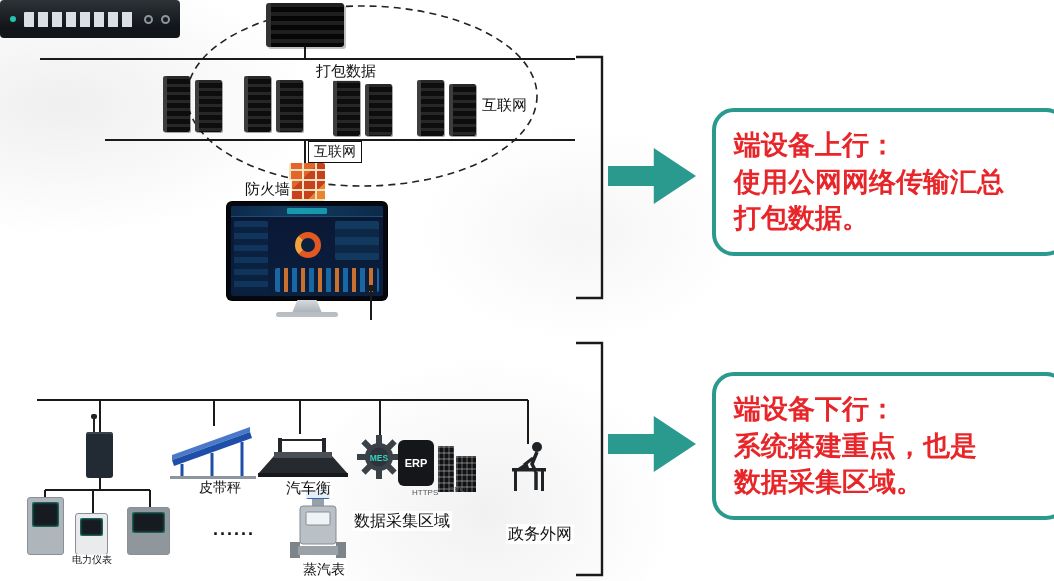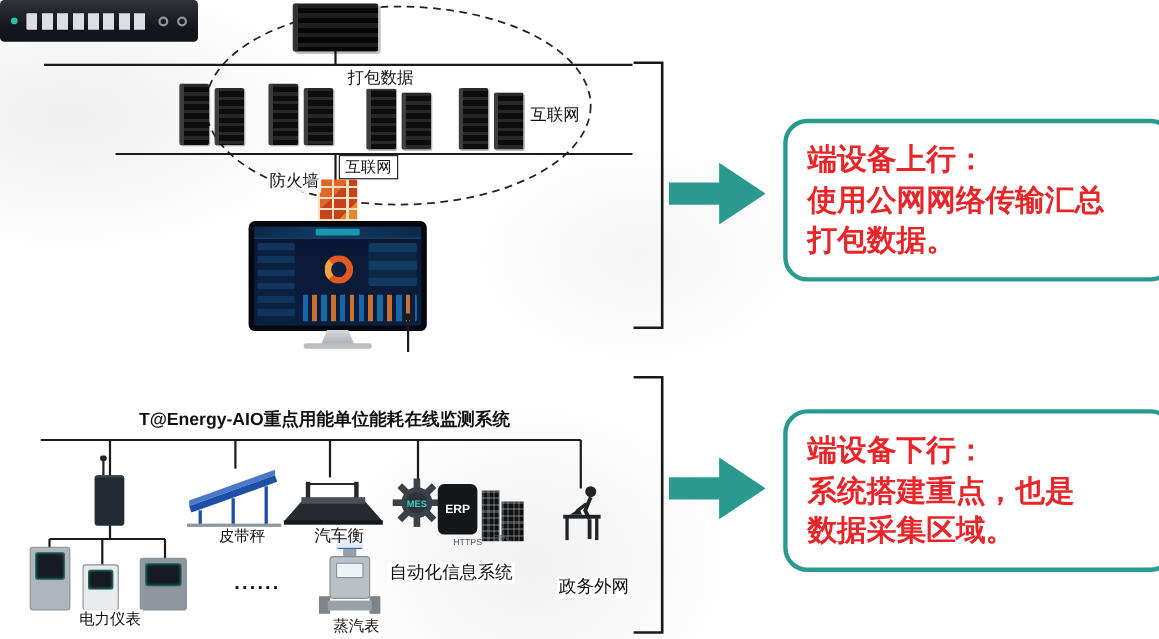--- a/index.html
+++ b/index.html
@@ -145,21 +145,21 @@
   <div class="rack" style="left:417px;top:80px">
     <div class="tower"></div>
     <div class="tower t2"></div>
   </div>
 
   <div class="lbl" style="left:314px;top:62px">打包数据</div>
   <div class="lbl" style="left:480px;top:96px">互联网</div>
   <div class="abs netbox">
     <span>互联网</span>
   </div>
-  <div class="lbl" style="left:243px;top:156px">防火墙</div>
+  <div class="lbl" style="left:243px;top:180px">防火墙</div>
   <div class="node firewall"></div>
 
   <div class="node monitor">
     <div class="screen">
       <div class="scr-top"></div>
       <div class="scr-left"></div>
       <div class="scr-donut"></div>
       <div class="scr-blocks"></div>
       <div class="scr-bars"></div>
     </div>
@@ -169,35 +169,34 @@
 
   <div class="abs antenna"></div>
   <div class="abs antenna-tip"></div>
   <div class="switch">
     <div class="sw-led"></div>
     <div class="sw-ports"></div>
     <div class="sw-round"></div>
     <div class="sw-round"></div>
   </div>
 
-  <div class="sys-title">T@Energy-AIO重点用能单位能耗在线监测系统</div>
 
   <div class="abs dtu-ant"></div>
   <div class="abs dtu-ant-tip"></div>
   <div class="node dtu"></div>
   <div class="meter m1">
       <div class="mscr"></div>
     </div>
   <div class="meter m2">
       <div class="mscr"></div>
     </div>
   <div class="meter m3">
       <div class="mscr"></div>
     </div>
-  <div class="lbl" style="left:70px;top:554px;font-size:14px">电力仪表</div>
+  <div class="lbl" style="left:70px;top:554px;font-size:10px">电力仪表</div>
 
   <svg class="abs" style="left:170px;top:422px;z-index:2" width="86" height="58" viewBox="0 0 86 58">
     <polygon points="2,33 80,5 80,10 2,38" fill="#4a79c9"></polygon>
     <polygon points="2,38 80,10 82,16 4,44" fill="#1d4ea8"></polygon>
     <line x1="12" y1="42" x2="12" y2="55" stroke="#1d4ea8" stroke-width="3"></line>
     <line x1="42" y1="31" x2="42" y2="55" stroke="#1d4ea8" stroke-width="3"></line>
     <line x1="72" y1="20" x2="72" y2="55" stroke="#1d4ea8" stroke-width="3"></line>
     <rect x="0" y="54" width="86" height="3" fill="#8d969e"></rect>
   </svg>
   <div class="lbl" style="left:197px;top:479px;font-size:14px">皮带秤</div>
@@ -245,21 +244,21 @@
     <span>ERP</span>
   </div>
   <div class="tiny" style="left:412px;top:488px">HTTPS</div>
 
   <div class="abs bldg">
     <div class="b1"></div>
     <div class="b2"></div>
   </div>
   <div class="tiny" style="left:448px;top:485px">OPC</div>
 
-  <div class="lbl" style="left:352px;top:511px;font-size:16px">自动化信息系统</div>
+  <div class="lbl" style="left:352px;top:511px;font-size:16px">数据采集区域</div>
 
   <svg class="abs" style="left:506px;top:438px;z-index:2" width="48" height="56" viewBox="0 0 48 56">
     <circle cx="31" cy="9" r="5" fill="#1f2326"></circle>
     <path d="M31 14 L26 26 L30 34" stroke="#1f2326" stroke-width="3.5" fill="none"></path>
     <path d="M27 20 L18 27" stroke="#1f2326" stroke-width="3" fill="none"></path>
     <polygon points="12,30 21,24 23,30" fill="#1f2326"></polygon>
     <rect x="6" y="30" width="34" height="3.5" fill="#1f2326"></rect>
     <rect x="8" y="33" width="3" height="20" fill="#1f2326"></rect>
     <rect x="35" y="33" width="3" height="20" fill="#1f2326"></rect>
     <path d="M30 34 L30 52" stroke="#1f2326" stroke-width="3.5"></path>

